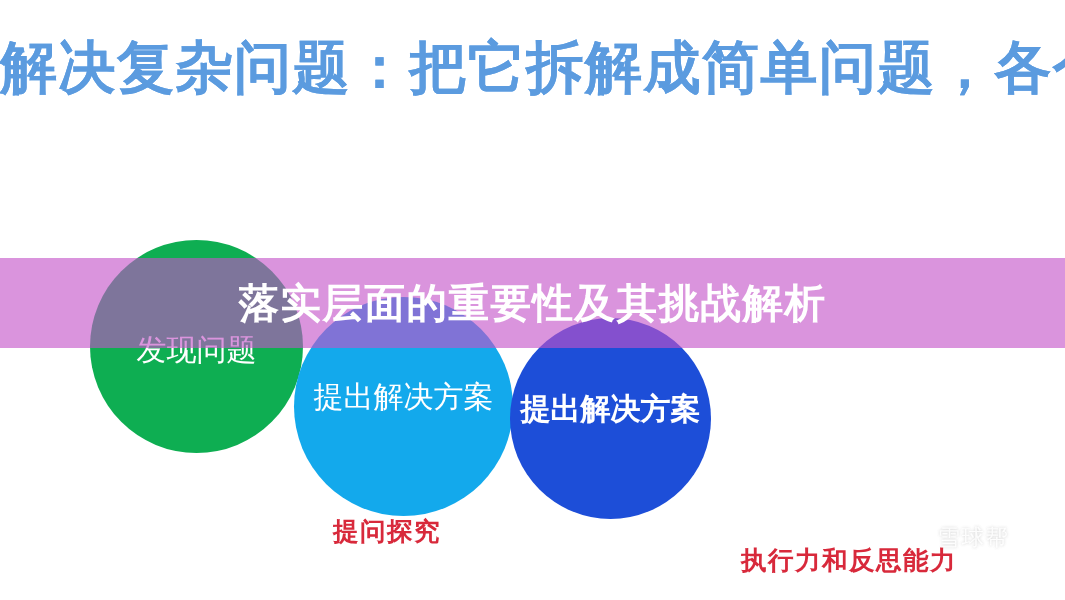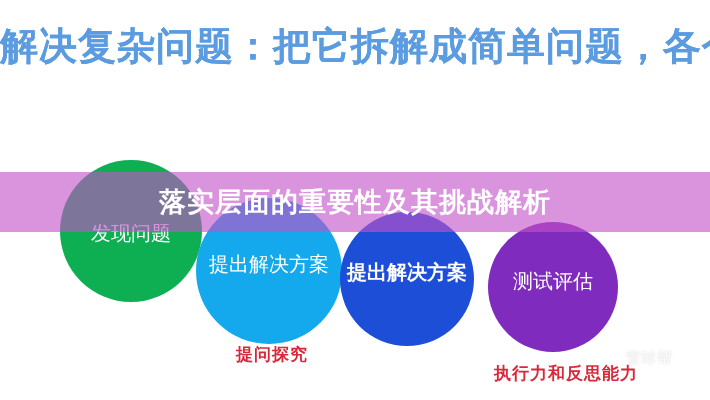--- a/index.html
+++ b/index.html
@@ -72,21 +72,21 @@
   .red-label {
     position: absolute;
     color: #d8293b;
     font-size: 17px;
     font-weight: bold;
     white-space: nowrap;
     letter-spacing: 1px;
   }
   #label-curiosity   { left: 76px;  top: 115px; }
   #label-imagination { left: 362px; top: 152px; }
-  #label-inquiry     { left: 236px; top: 343px; }
+  #label-inquiry     { left: 222px; top: 343px; }
   #label-execution   { left: 494px; top: 362px; }
 
   
   #overlay-band {
     position: absolute;
     left: 0;
     top: 172px;
     width: 710px;
     height: 60px;
     background: rgba(196, 82, 200, 0.62);
@@ -138,23 +138,20 @@
 
   <div class="circle" id="circle-green">
     <span class="c-label">发现问题</span>
   </div>
   <div class="circle" id="circle-cyan">
     <span class="c-label">提出解决方案</span>
   </div>
   <div class="circle" id="circle-blue">
     <span class="c-label">提出解决方案</span>
   </div>
-  <div class="circle" id="circle-purple">
-    <span class="c-label">测试评估</span>
-  </div>
 
   <div class="red-label" id="label-inquiry">提问探究</div>
   <div class="red-label" id="label-execution">执行力和反思能力</div>
 
   <div id="overlay-band"></div>
   <div id="overlay-text">落实层面的重要性及其挑战解析</div>
 
   <div id="watermark">
     <svg id="watermark-icon" viewBox="0 0 28 24">
       <ellipse cx="10.5" cy="9" rx="9" ry="7.4" fill="none" stroke="rgba(255,255,255,0.85)" stroke-width="1.6"></ellipse>

